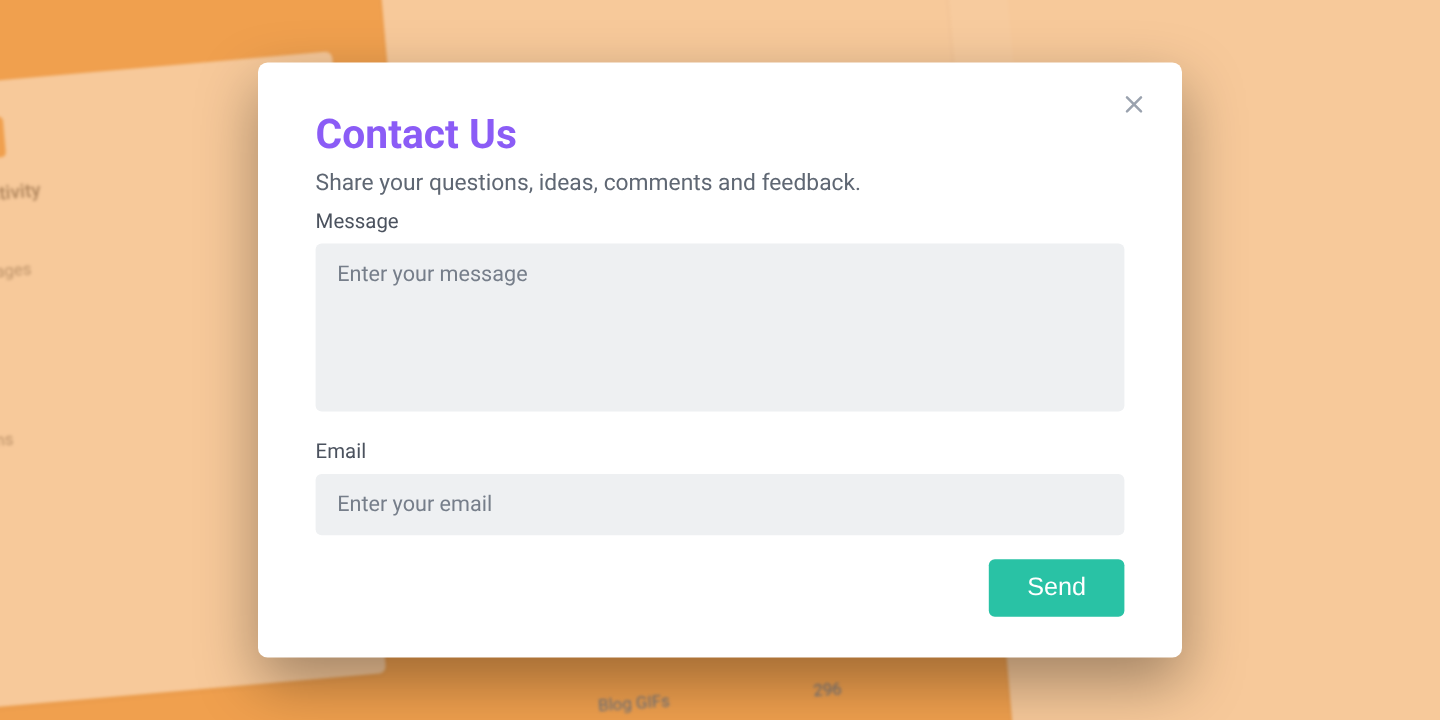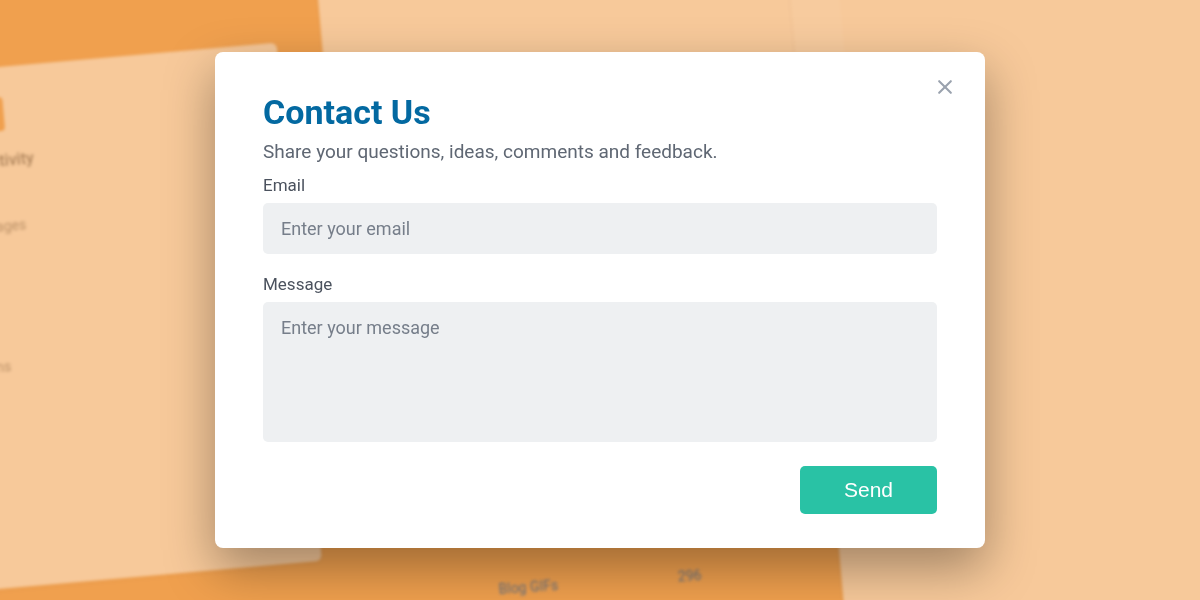--- a/index.html
+++ b/index.html
@@ -94,21 +94,21 @@
     width: 28px; height: 28px;
     display: flex; align-items: center; justify-content: center;
     cursor: pointer;
     color: #9aa2ae;
     background: none; border: none;
   }
   .modal-close svg { width: 20px; height: 20px; }
   .modal-title {
     font-size: 34px;
     font-weight: 700;
-    color: #0369a1;
+    color: #8b5cf6;
     margin-bottom: 8px;
   }
   .modal-subtitle {
     font-size: 19px;
     color: #5f6773;
     margin-bottom: 12px;
   }
   .field { margin-bottom: 20px; }
   .field-label {
     display: block;
@@ -138,21 +138,21 @@
     justify-content: flex-end;
     margin-top: 14px;
   }
   .send-btn {
     background: #29c2a5;
     color: #fff;
     border: none;
     border-radius: 5px;
     font-size: 21px;
     font-weight: 500;
-    padding: 12px 44px;
+    padding: 12px 32px;
     cursor: pointer;
   }
 </style>
 </head>
 <body>
 
 <div class="bg">
 
   <div class="bg-panel top">
     
@@ -217,25 +217,25 @@
         <line x1="5" y1="5" x2="19" y2="19"></line>
         <line x1="19" y1="5" x2="5" y2="19"></line>
       </svg>
     </span>
   </button>
 
   <h1 class="modal-title">Contact Us</h1>
   <p class="modal-subtitle">Share your questions, ideas, comments and feedback.</p>
 
   <div class="field">
+    <label class="field-label">Message</label>
+    <textarea class="field-textarea" placeholder="Enter your message" style=""></textarea>
+  </div>
+
+  <div class="field">
     <label class="field-label">Email</label>
     <input type="text" class="field-input" placeholder="Enter your email" style="">
   </div>
 
-  <div class="field">
-    <label class="field-label">Message</label>
-    <textarea class="field-textarea" placeholder="Enter your message" style=""></textarea>
-  </div>
-
   <div class="modal-actions">
     <button class="send-btn">Send</button>
   </div>
 </div>
 
 </body></html>

